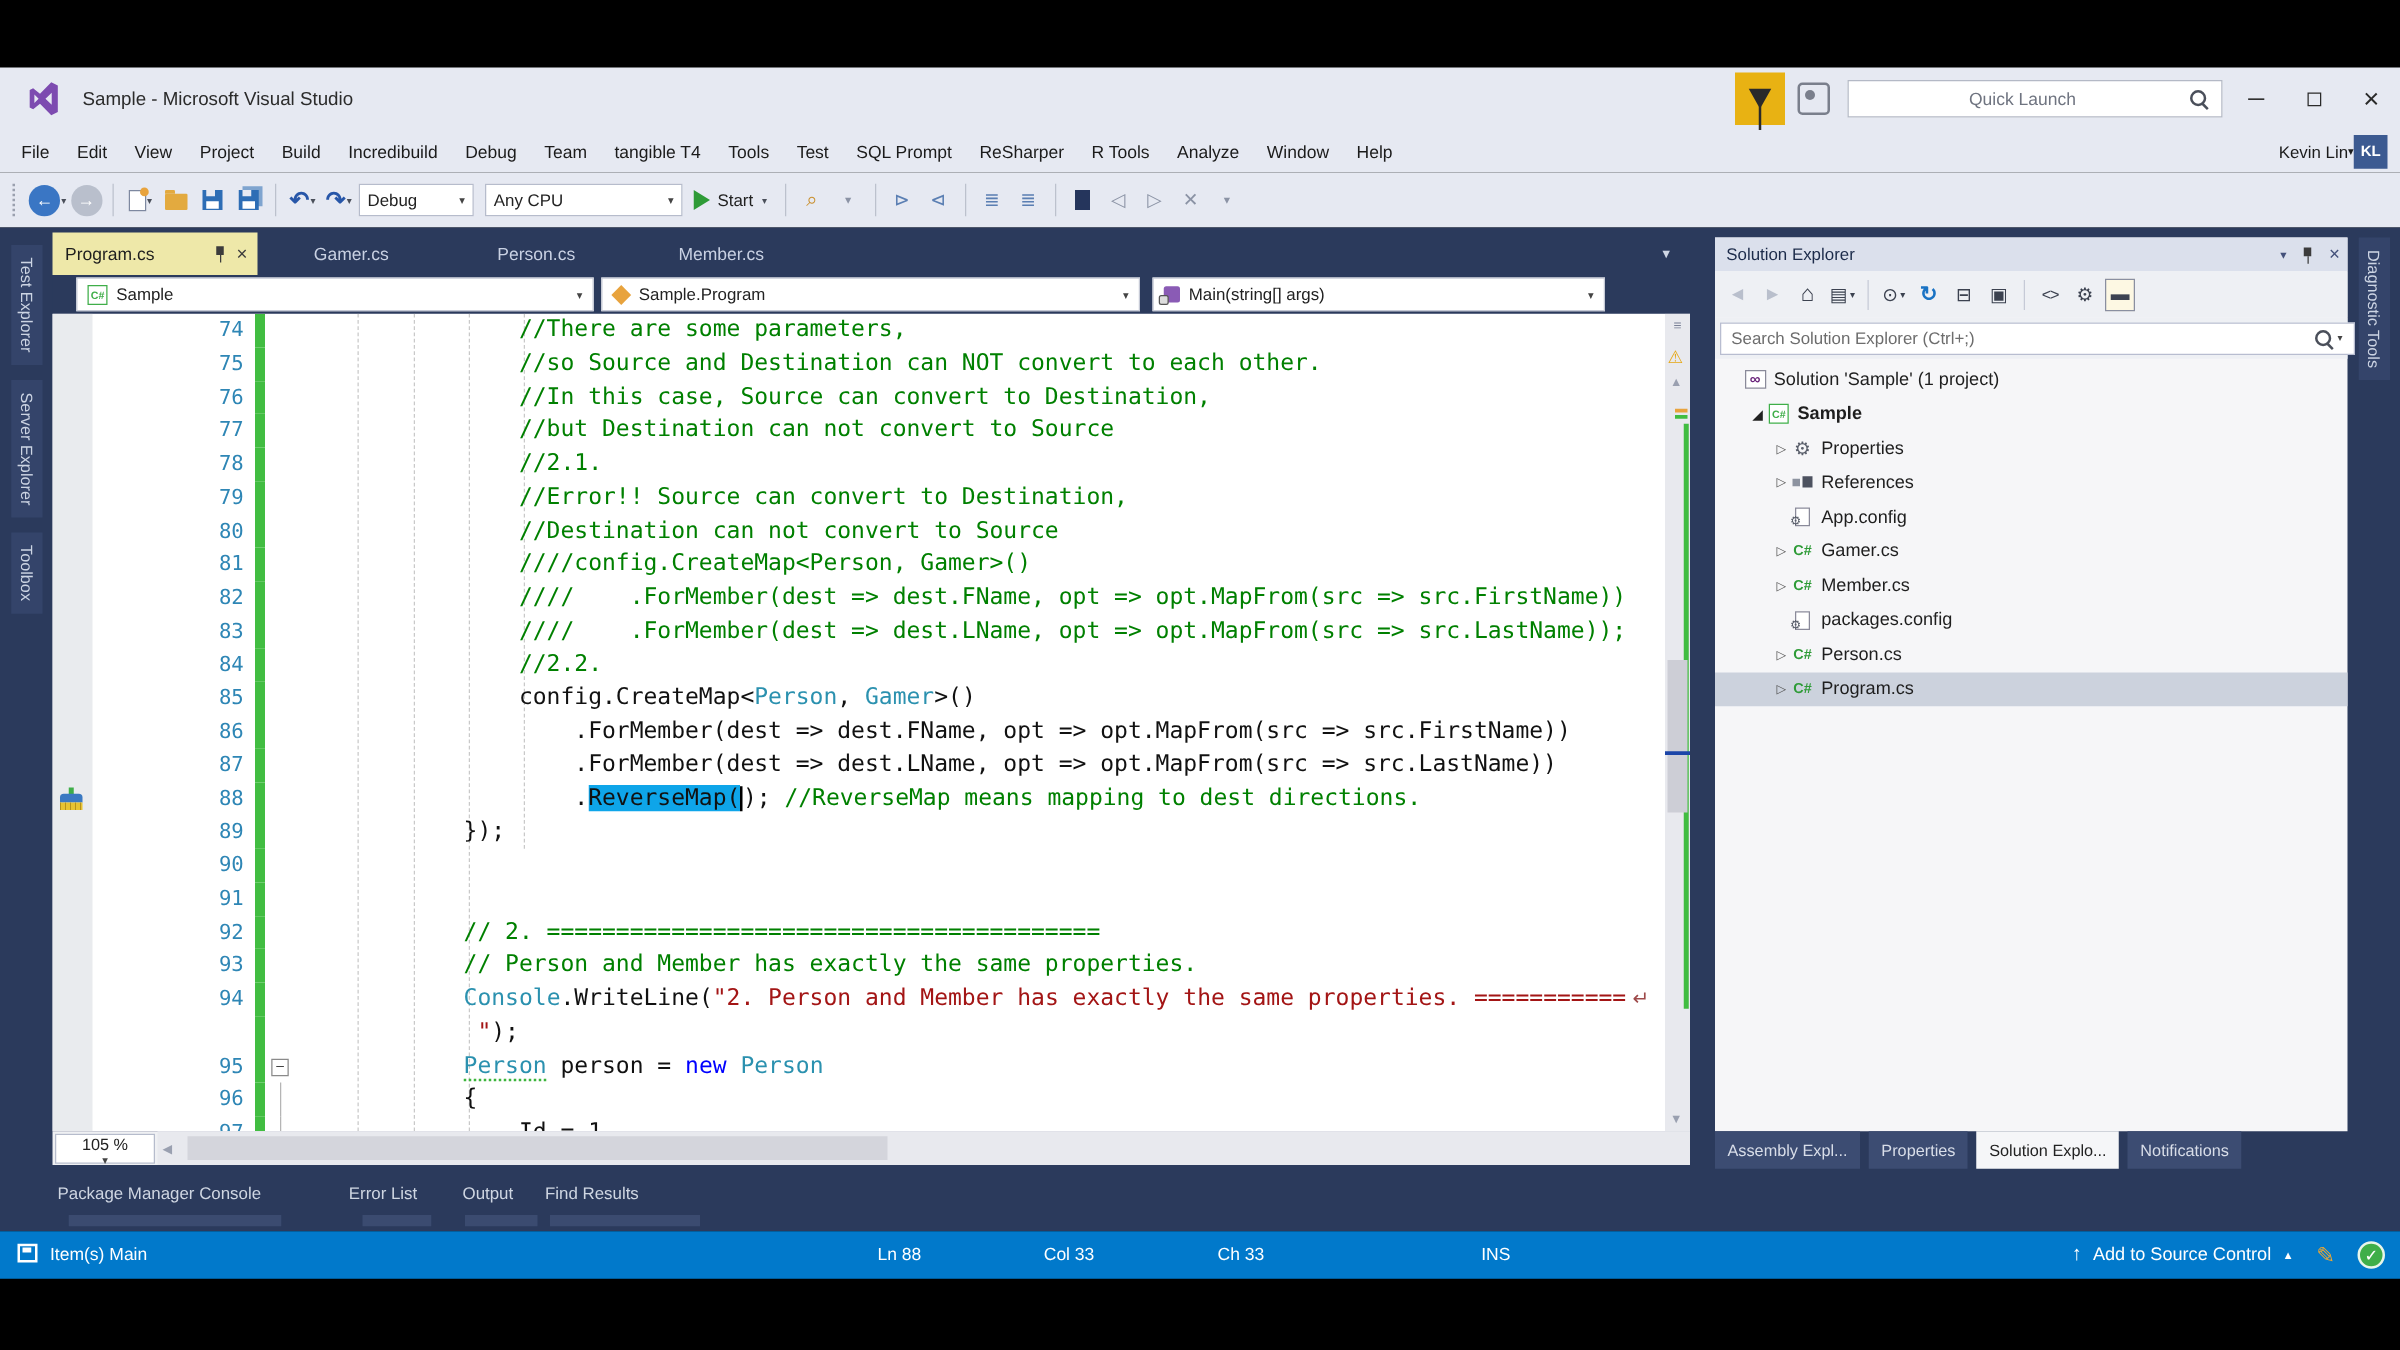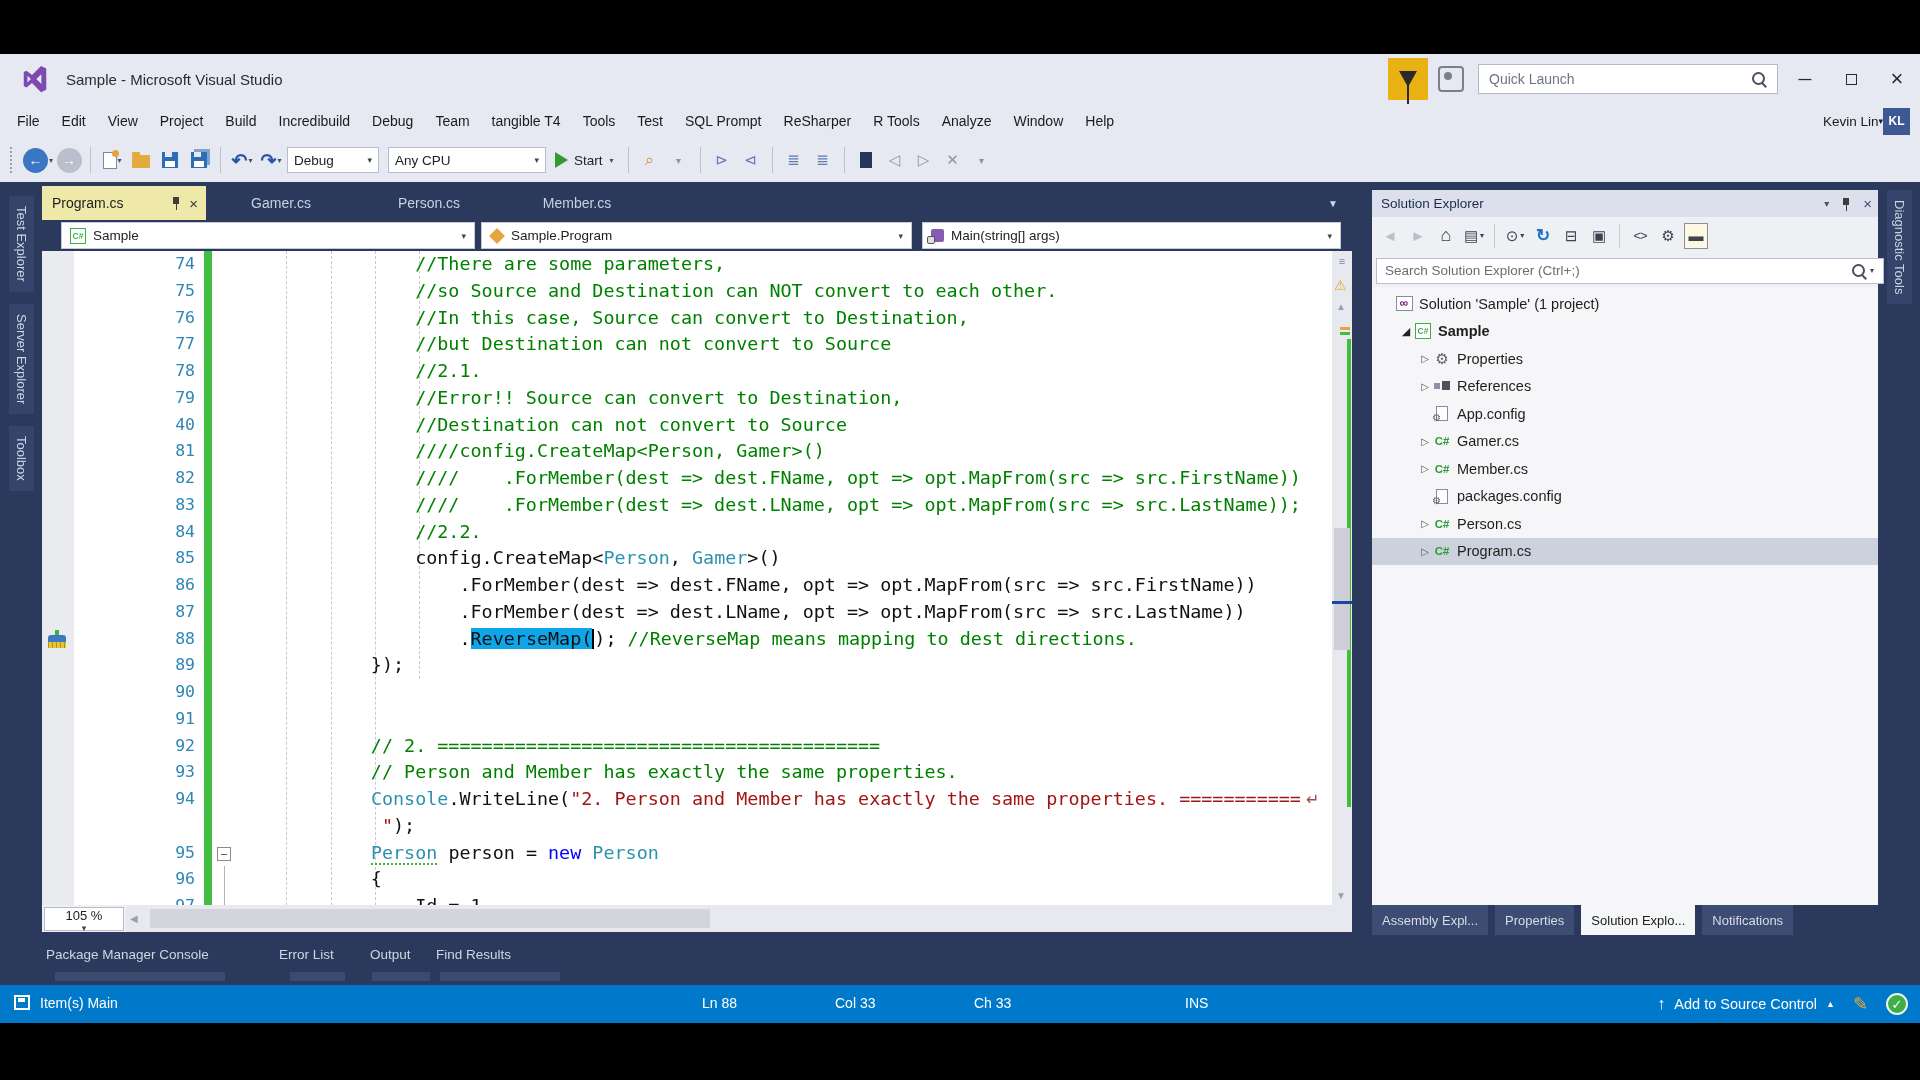--- a/index.html
+++ b/index.html
@@ -12,21 +12,21 @@
   #titlebar{left:0;top:54px;width:1920px;height:50px;background:#e6e9f2;display:flex;align-items:center;}
   #vs-logo{width:30px;height:30px;margin-left:20px;}
   #win-title{margin-left:16px;font-size:15px;color:#2b2b2b;}
   #tb-right{position:absolute;right:0;top:0;height:50px;display:flex;align-items:center;}
   .flag-btn{width:40px;height:42px;background:#e8b213;display:flex;align-items:center;justify-content:center;margin-right:10px;}
   .flag-shape{width:0;height:0;border-left:9px solid transparent;border-right:9px solid transparent;border-top:16px solid #2a2a2a;position:relative;}
   .flag-pole{position:absolute;left:-1px;top:-2px;width:2px;height:24px;background:#2a2a2a;}
   .fb-icon{width:26px;height:26px;border:2px solid #7a7f8c;border-radius:4px;margin-right:14px;position:relative;}
   .fb-icon::after{content:"";position:absolute;left:4px;top:4px;width:8px;height:8px;border-radius:50%;background:#7a7f8c;}
   #quick-launch{width:300px;height:30px;background:#fff;border:1px solid #b4b9c6;font-size:14px;
-    padding:0 30px 0 10px;color:#0369a1;font-family:"Liberation Sans",sans-serif;}
+    padding:0 30px 0 10px;color:#0369a1;font-family:"Liberation Sans",sans-serif;text-align:center;}
   #quick-launch::placeholder{color:#6f7480;}
   .mag{position:relative;width:18px;height:18px;display:inline-block;}
   .mag::before{content:"";position:absolute;left:2px;top:2px;width:9px;height:9px;border:2px solid #4a4f5a;border-radius:50%;}
   .mag::after{content:"";position:absolute;left:12px;top:12px;width:6px;height:2px;background:#4a4f5a;transform:rotate(45deg);transform-origin:left center;}
   #ql-mag{margin-left:-28px;}
   .win-btn{width:46px;height:50px;display:flex;align-items:center;justify-content:center;font-size:18px;color:#2a2a2a;}
   .restore-glyph{width:11px;height:11px;border:1.5px solid #2a2a2a;position:relative;background:#e6e9f2;}
   .restore-glyph::before{content:"";position:absolute;left:2px;top:-5px;width:11px;height:11px;border:1.5px solid #2a2a2a;z-index:-1;}
 
   
@@ -331,21 +331,21 @@
       <div class="nav-combo" style="left:19px;width:414px;">
         <span class="csbox">C#</span>
         <span>Sample</span>
           <span class="car">▾</span>
       </div>
       <div class="nav-combo" style="left:439px;width:431px;">
         <span class="classbox"></span>
         <span>Sample.Program</span>
           <span class="car">▾</span>
       </div>
-      <div class="nav-combo" style="left:880px;width:419px;">
+      <div class="nav-combo" style="left:880px;width:362px;">
         <span class="methbox"></span>
         <span>Main(string[] args)</span>
           <span class="car">▾</span>
       </div>
     </div>
 
     <div id="editor-body">
       <div id="glyph-strip"></div>
       <div class="guide" style="left:244px;height:654px;"></div>
       <div class="guide" style="left:289px;height:654px;"></div>
@@ -389,21 +389,21 @@
           </div>
           <div class="crow">
             <div class="cglyph"></div>
             <div class="cnum">79</div>
             <div class="cbar"></div>
             <div class="cout"></div>
             <div class="ctext"><span class="tk-c">                //Error!! Source can convert to Destination,</span></div>
           </div>
           <div class="crow">
             <div class="cglyph"></div>
-            <div class="cnum">40</div>
+            <div class="cnum">80</div>
             <div class="cbar"></div>
             <div class="cout"></div>
             <div class="ctext"><span class="tk-c">                //Destination can not convert to Source</span></div>
           </div>
           <div class="crow">
             <div class="cglyph"></div>
             <div class="cnum">81</div>
             <div class="cbar"></div>
             <div class="cout"></div>
             <div class="ctext"><span class="tk-c">                ////config.CreateMap&lt;Person, Gamer&gt;()</span></div>

